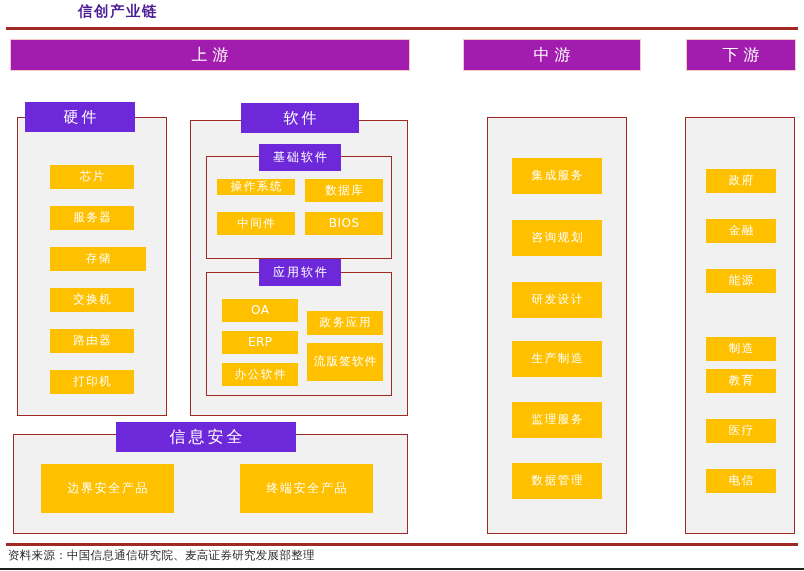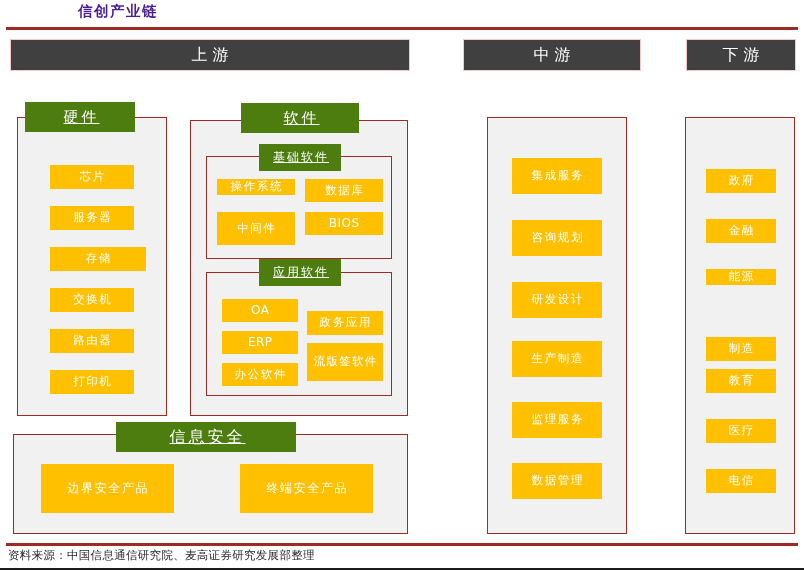--- a/index.html
+++ b/index.html
@@ -59,21 +59,21 @@
     top: 548px;
     font-size: 11.5px;
     color: #231f20;
     letter-spacing: .3px;
     white-space: nowrap;
   }
 
   
   .seg-bar {
     position: absolute;
-    background: #404040;
+    background: #a21caf;
     color: #ffffff;
     display: flex;
     align-items: center;
     justify-content: center;
     font-size: 16px;
     letter-spacing: 5px;
     text-indent: 5px;
     height: 30px;
     box-shadow: 0 0 0 1px #f6c9c7;
   }
@@ -82,30 +82,29 @@
   .panel {
     position: absolute;
     background: #f1f1f1;
     border: 1.6px solid #9e2a23;
     box-sizing: border-box;
   }
 
   
   .panel-label {
     position: absolute;
-    background: #4d7c0f;
+    background: #6d28d9;
     color: #ffffff;
     display: flex;
     align-items: center;
     justify-content: center;
     letter-spacing: 3px;
     text-indent: 3px;
     z-index: 6;
     white-space: nowrap;
-    text-decoration: underline;
   }
   .lbl-lg { font-size: 15px; height: 30px; }
   .lbl-md { font-size: 12px; height: 27px; letter-spacing: 2px; text-indent: 2px; }
 
   
   .chip {
     position: absolute;
     background: #ffc000;
     color: #ffffff;
     display: flex;
@@ -145,21 +144,21 @@
   <div class="chip" style="left:50px; top:370px; width:84px; height:24px;">打印机</div>
 
   <div class="panel" style="left:190px; top:120px; width:218px; height:296px;"></div>
   <div class="panel-label lbl-lg" style="left:241px; top:103px; width:118px;">软件</div>
 
   <div class="panel" style="left:206px; top:156px; width:186px; height:103px;"></div>
   <div class="panel-label lbl-md" style="left:259px; top:144px; width:82px;">基础软件</div>
 
   <div class="chip" style="left:217px; top:179px; width:78px; height:16px;">操作系统</div>
   <div class="chip" style="left:305px; top:179px; width:78px; height:23px;">数据库</div>
-  <div class="chip" style="left:217px; top:212px; width:78px; height:33px;">中间件</div>
+  <div class="chip" style="left:217px; top:212px; width:78px; height:23px;">中间件</div>
   <div class="chip latin" style="left:305px; top:212px; width:78px; height:23px;">BIOS</div>
 
   <div class="panel" style="left:206px; top:272px; width:186px; height:124px;"></div>
   <div class="panel-label lbl-md" style="left:259px; top:259px; width:82px;">应用软件</div>
 
   <div class="chip latin" style="left:222px; top:299px; width:76px; height:23px;">OA</div>
   <div class="chip latin" style="left:222px; top:331px; width:76px; height:23px;">ERP</div>
   <div class="chip" style="left:222px; top:363px; width:76px; height:23px;">办公软件</div>
 
   <div class="chip" style="left:307px; top:311px; width:76px; height:24px;">政务应用</div>
@@ -177,21 +176,21 @@
   <div class="chip" style="left:512px; top:220px; width:90px; height:36px;">咨询规划</div>
   <div class="chip" style="left:512px; top:282px; width:90px; height:36px;">研发设计</div>
   <div class="chip" style="left:512px; top:341px; width:90px; height:36px;">生产制造</div>
   <div class="chip" style="left:512px; top:402px; width:90px; height:36px;">监理服务</div>
   <div class="chip" style="left:512px; top:463px; width:90px; height:36px;">数据管理</div>
 
   <div class="panel" style="left:685px; top:117px; width:110px; height:417px;"></div>
 
   <div class="chip" style="left:706px; top:169px; width:70px; height:24px;">政府</div>
   <div class="chip" style="left:706px; top:219px; width:70px; height:24px;">金融</div>
-  <div class="chip" style="left:706px; top:269px; width:70px; height:16px;">能源</div>
+  <div class="chip" style="left:706px; top:269px; width:70px; height:24px;">能源</div>
   <div class="chip" style="left:706px; top:337px; width:70px; height:24px;">制造</div>
   <div class="chip" style="left:706px; top:369px; width:70px; height:24px;">教育</div>
   <div class="chip" style="left:706px; top:419px; width:70px; height:24px;">医疗</div>
   <div class="chip" style="left:706px; top:469px; width:70px; height:24px;">电信</div>
 
   <div class="rule-bottom"></div>
   <div class="source">资料来源：中国信息通信研究院、麦高证券研究发展部整理</div>
   <div class="rule-base"></div>
 
 </div>

